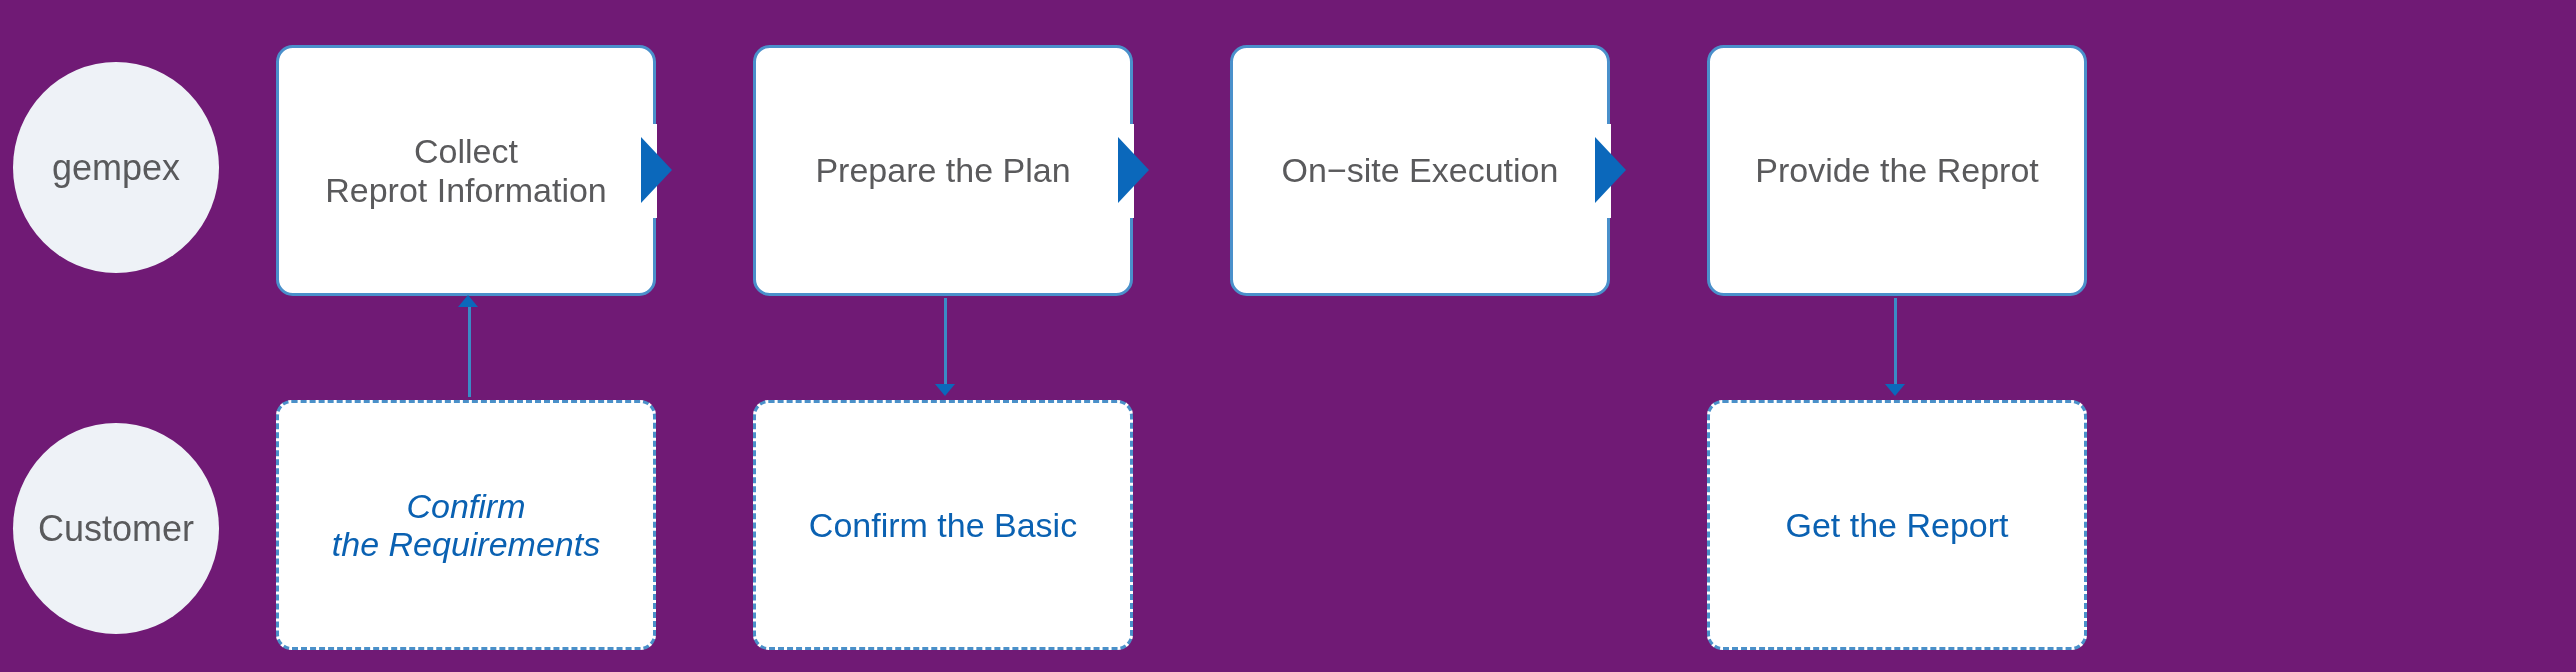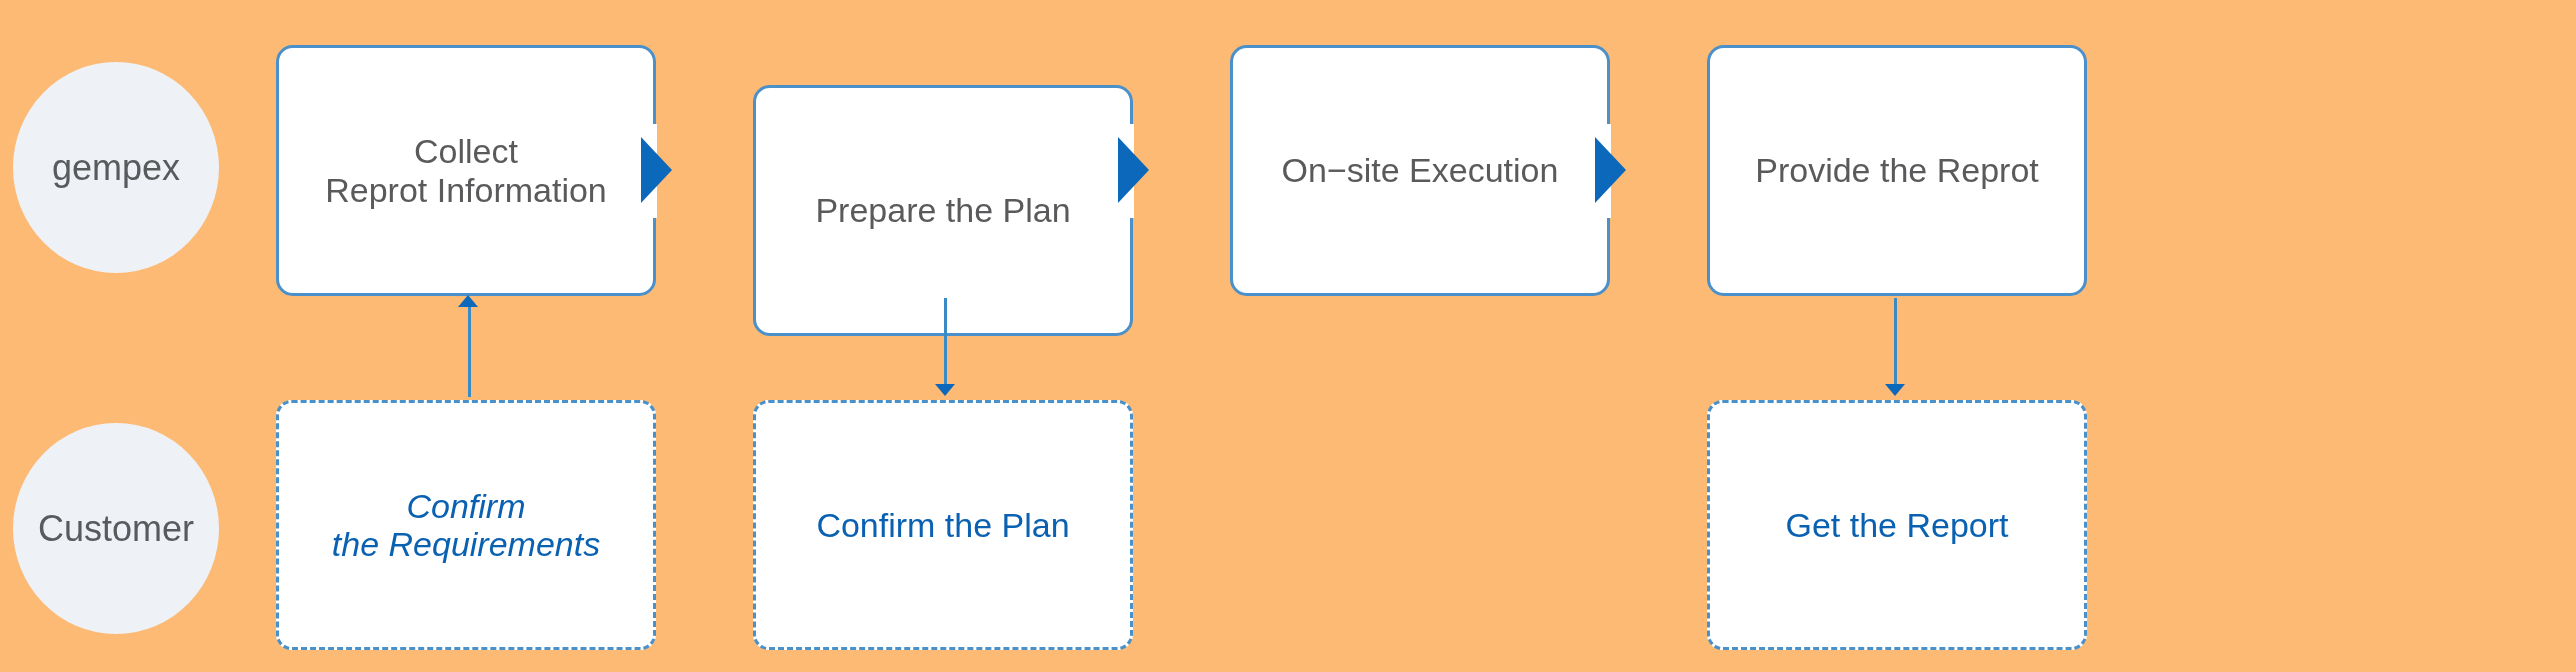--- a/index.html
+++ b/index.html
@@ -13,21 +13,21 @@
     --lane-text: #595a5c;
   }
   * { margin: 0; padding: 0; box-sizing: border-box; }
   html, body { background: #ffffff; }
   body { font-family: "Liberation Sans", sans-serif; }
 
   .canvas {
     position: relative;
     width: 2576px;
     height: 673px;
-    background: #fdba74;
+    background: #701a75;
     overflow: hidden;
   }
 
   
   .lane {
     position: absolute;
     left: 13px;
     width: 206px;
     height: 211px;
     border-radius: 50%;
@@ -52,21 +52,21 @@
     background: #ffffff;
     display: flex;
     align-items: center;
     justify-content: center;
     text-align: center;
     color: var(--step-text);
     font-size: 34px;
     line-height: 1.12;
   }
   .step-box.c0 { left: 276px; }
-  .step-box.c1 { left: 753px; margin-top: 40px; }
+  .step-box.c1 { left: 753px; }
   .step-box.c2 { left: 1230px; }
   .step-box.c3 { left: 1707px; }
 
   
   .task-box {
     position: absolute;
     top: 400px;
     width: 380px;
     height: 250px;
     border: 3.1px dashed var(--dash-border);
@@ -186,21 +186,21 @@
   <div class="head down down-2"></div>
 
   <div class="task-box c0">
     <div class="label">
       <span class="line">Confirm</span>
       <span class="line">the Requirements</span>
     </div>
   </div>
   <div class="task-box c1">
     <div class="label">
-      <span class="line">Confirm the Plan</span>
+      <span class="line">Confirm the Basic</span>
     </div>
   </div>
   <div class="task-box c3">
     <div class="label">
       <span class="line">Get the Report</span>
     </div>
   </div>
 
 </div>
 

